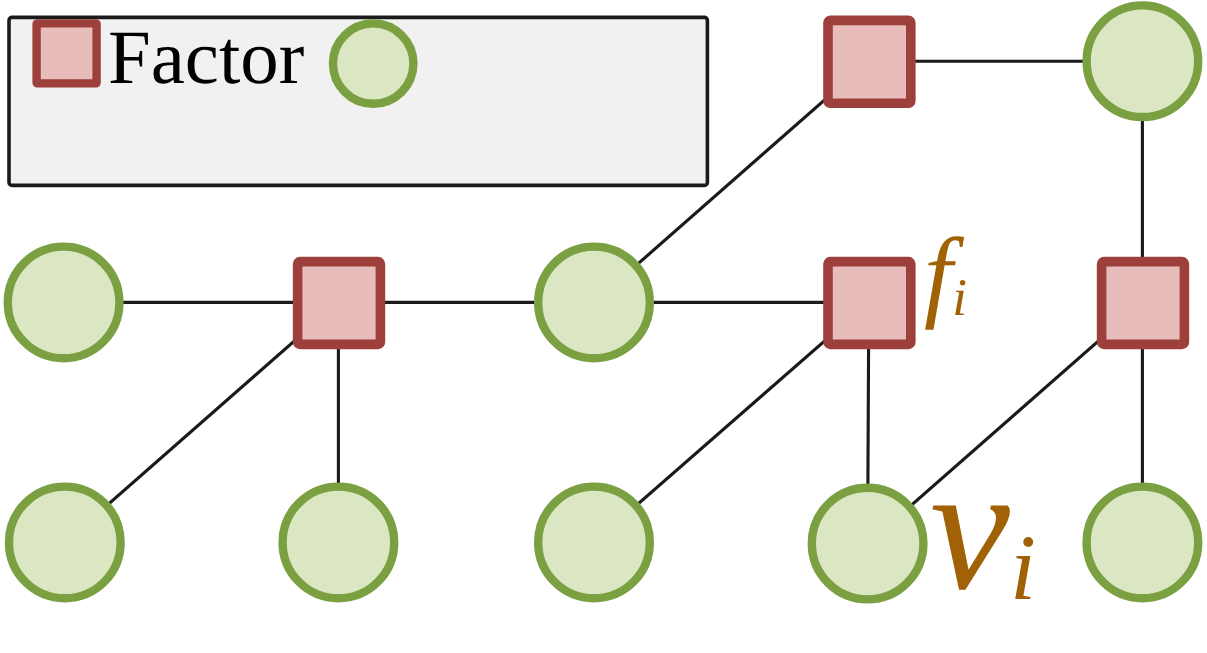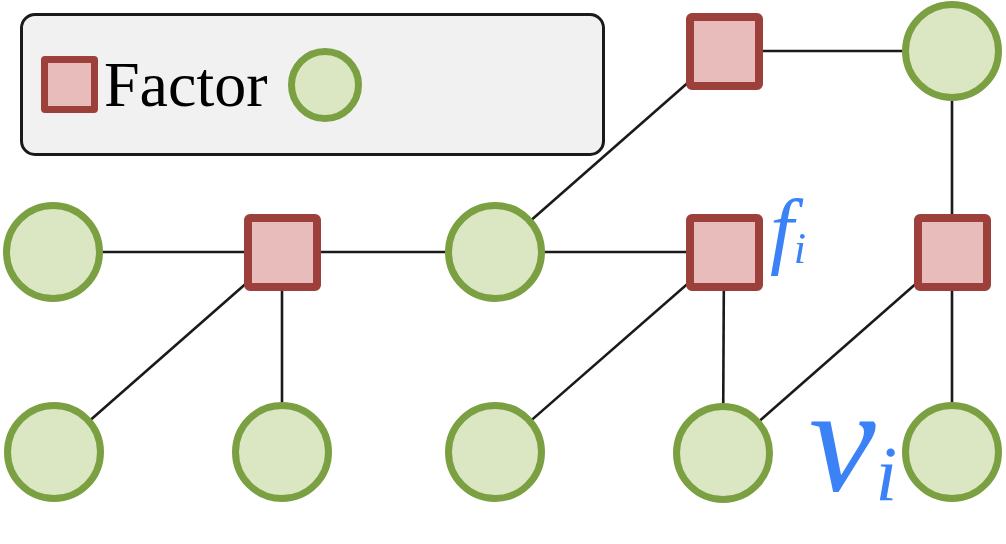--- a/index.html
+++ b/index.html
@@ -29,29 +29,28 @@
     background: #dbe6c3;
   }
   .node.factor {
     width: 77px; height: 77px;
     border-radius: 6px;
     border: 8px solid #9d3f3a;
     background: #e8bcba;
   }
   .legend {
     position: absolute;
-    left: 20px; top: 13px;
+    left: 6px; top: 13px;
     width: 585px; height: 143px;
     box-sizing: border-box;
     background: #f1f1f1;
     border: 3px solid #1a1a1a;
-    border-radius: 15px;
+    border-radius: 4px;
     z-index: 3;
     display: flex;
-    align-items: center;
     padding-left: 18px;
   }
   .legend .swatch-square {
     box-sizing: border-box;
     width: 57px; height: 57px;
     border-radius: 4px;
     flex: 0 0 auto;
   }
   .legend .swatch-circle {
     box-sizing: border-box;
@@ -63,31 +62,31 @@
   .legend .legend-text {
     font-size: 64px;
     color: #000000;
     line-height: 1;
     margin-left: 6px;
     white-space: nowrap;
   }
   .node-label {
     position: absolute;
     z-index: 2;
-    color: #3b82f6;
+    color: #a16207;
     font-style: italic;
     line-height: 1;
     white-space: nowrap;
   }
   .node-label .sub {
     font-size: 0.52em;
     vertical-align: -0.12em;
   }
   #label-fi { left: 770px; top: 187px; font-size: 85px; }
-  #label-vi { left: 809px; top: 365px; font-size: 150px; }
+  #label-vi { left: 775px; top: 365px; font-size: 150px; }
 </style>
 </head>
 <body>
 
 <div class="stage">
 
   <svg class="edges" xmlns="http://www.w3.org/2000/svg">
       <line x1="724" y1="51" x2="952" y2="51" stroke="#1a1a1a" stroke-width="2.6"></line>
       <line x1="724" y1="51" x2="495" y2="252" stroke="#1a1a1a" stroke-width="2.6"></line>
       <line x1="952" y1="51" x2="952" y2="252" stroke="#1a1a1a" stroke-width="2.6"></line>

